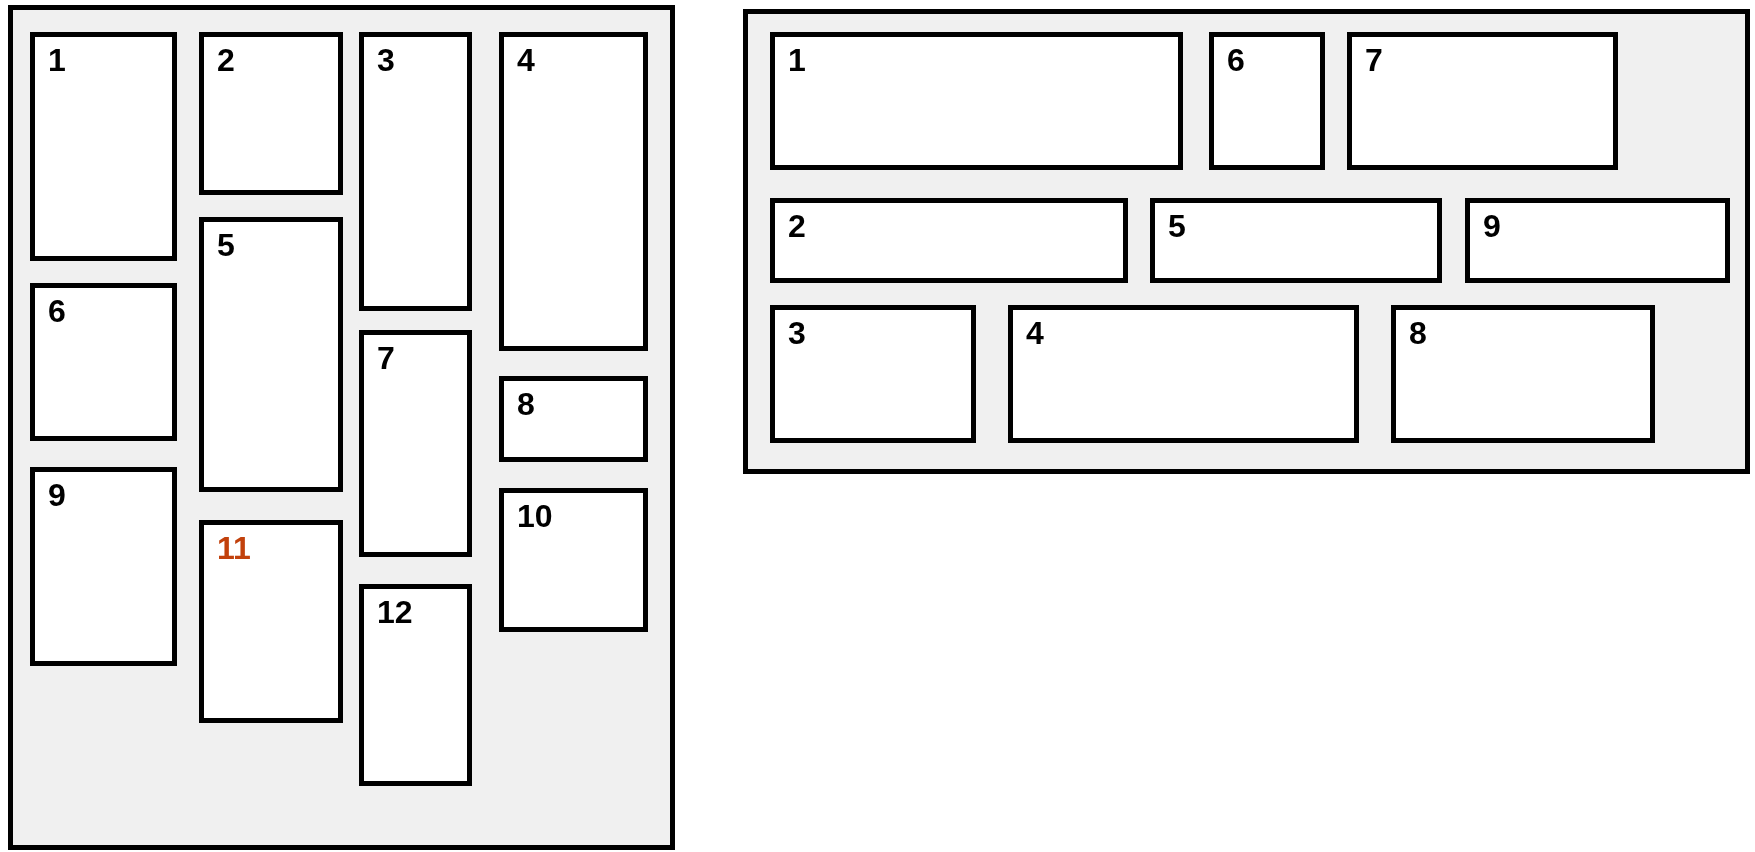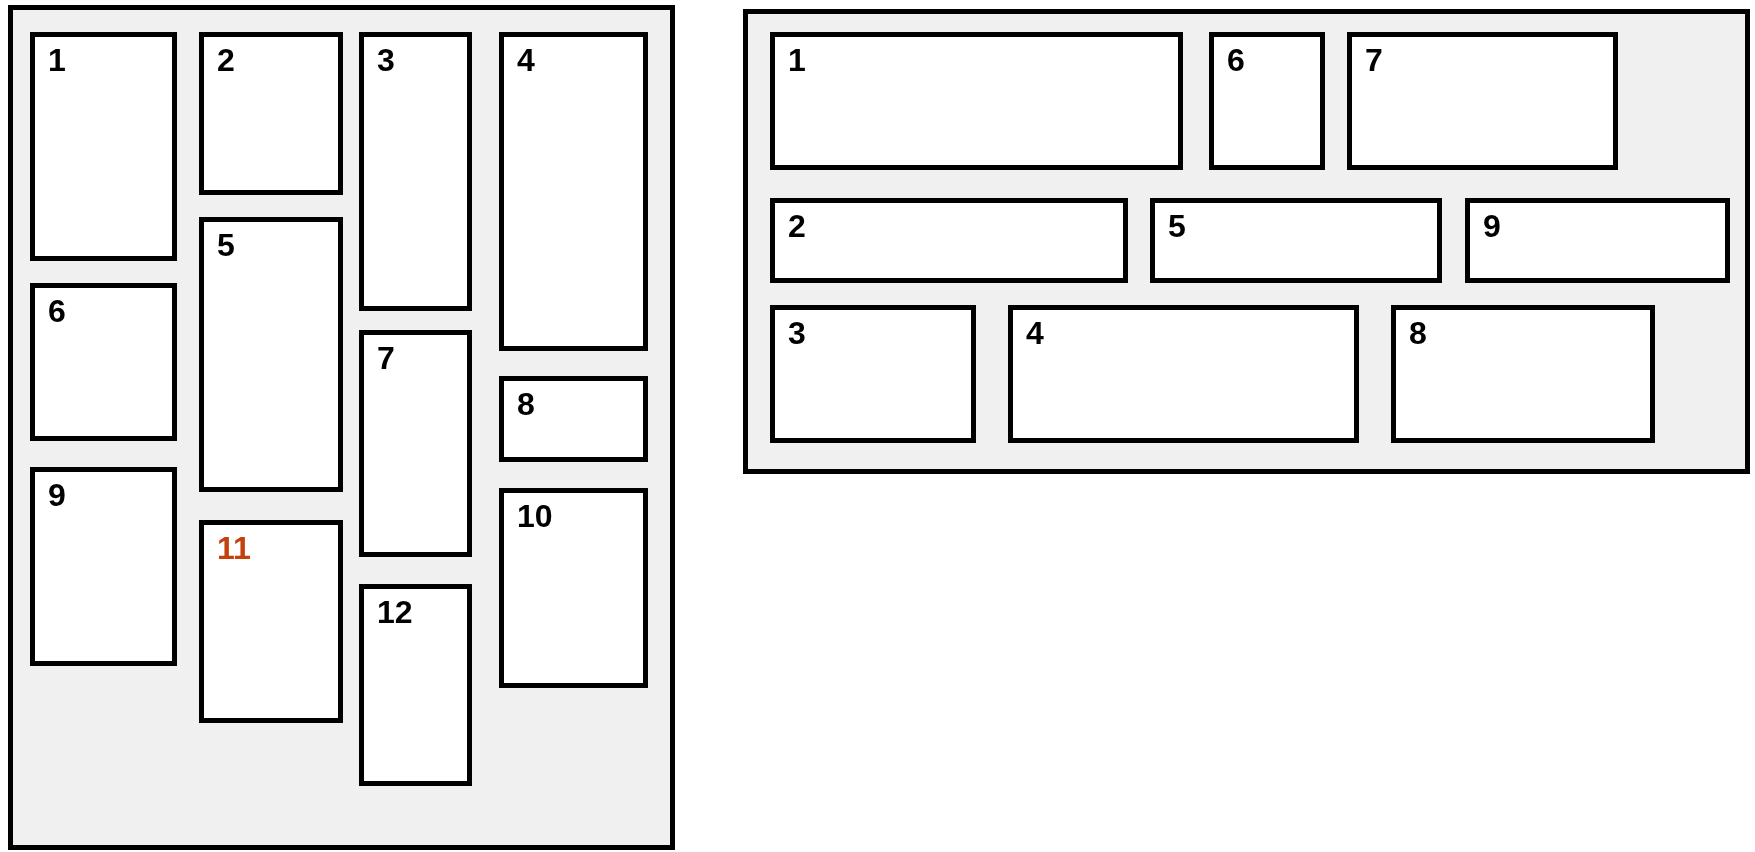--- a/index.html
+++ b/index.html
@@ -59,21 +59,21 @@
       </div>
       <div class="tile" style="left: 346px; top: 320px; width: 113px; height: 227px; background: rgb(255, 255, 255); border-color: rgb(0, 0, 0); border-width: 5px;">
         <span class="tile-label" style="color: rgb(0, 0, 0);">7</span>
       </div>
       <div class="tile" style="left: 486px; top: 366px; width: 149px; height: 86px; background: rgb(255, 255, 255); border-color: rgb(0, 0, 0); border-width: 5px;">
         <span class="tile-label" style="color: rgb(0, 0, 0);">8</span>
       </div>
       <div class="tile" style="left: 17px; top: 457px; width: 147px; height: 199px; background: rgb(255, 255, 255); border-color: rgb(0, 0, 0); border-width: 5px;">
         <span class="tile-label" style="color: rgb(0, 0, 0);">9</span>
       </div>
-      <div class="tile" style="left: 486px; top: 478px; width: 149px; height: 200px; background: rgb(255, 255, 255); border-color: rgb(0, 0, 0); border-width: 5px;">
+      <div class="tile" style="left: 486px; top: 478px; width: 149px; height: 144px; background: rgb(255, 255, 255); border-color: rgb(0, 0, 0); border-width: 5px;">
         <span class="tile-label" style="color: rgb(0, 0, 0);">10</span>
       </div>
       <div class="tile" style="left: 186px; top: 510px; width: 144px; height: 203px; background: rgb(255, 255, 255); border-color: rgb(0, 0, 0); border-width: 5px;">
         <span class="tile-label" style="color: #c2410c;">11</span>
       </div>
       <div class="tile" style="left: 346px; top: 568px; width: 113px; height: 202px; background: rgb(255, 255, 255); border-color: rgb(0, 0, 0); border-width: 5px; margin-top: 6px;">
         <span class="tile-label" style="color: rgb(0, 0, 0);">12</span>
       </div>
     </section>
   <section class="panel" style="left: 743px; top: 9px; width: 1007px; height: 465px; background: rgb(240, 240, 240); border-color: rgb(0, 0, 0); border-width: 5px;">

